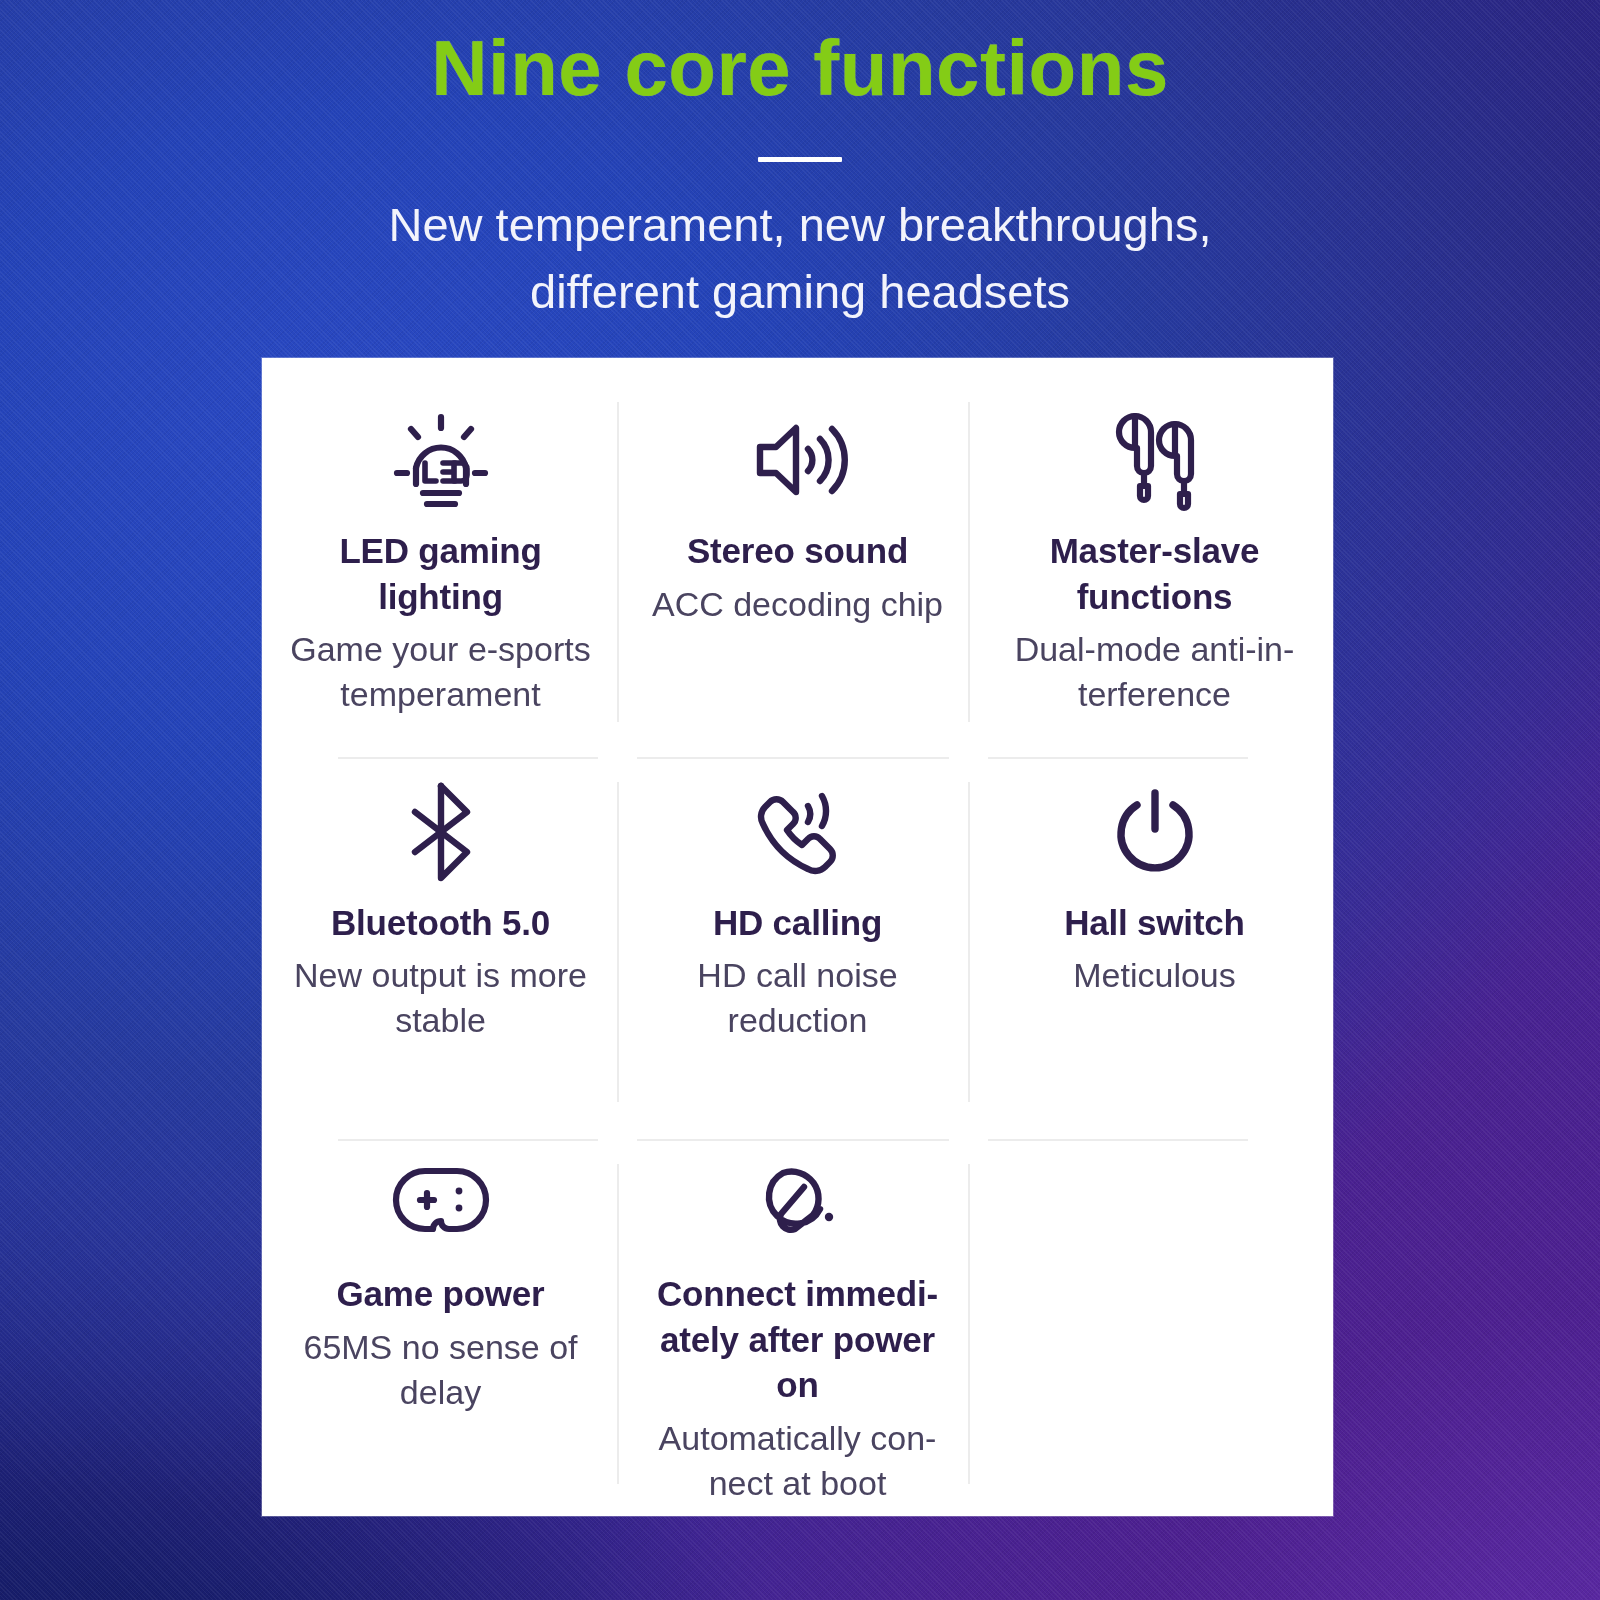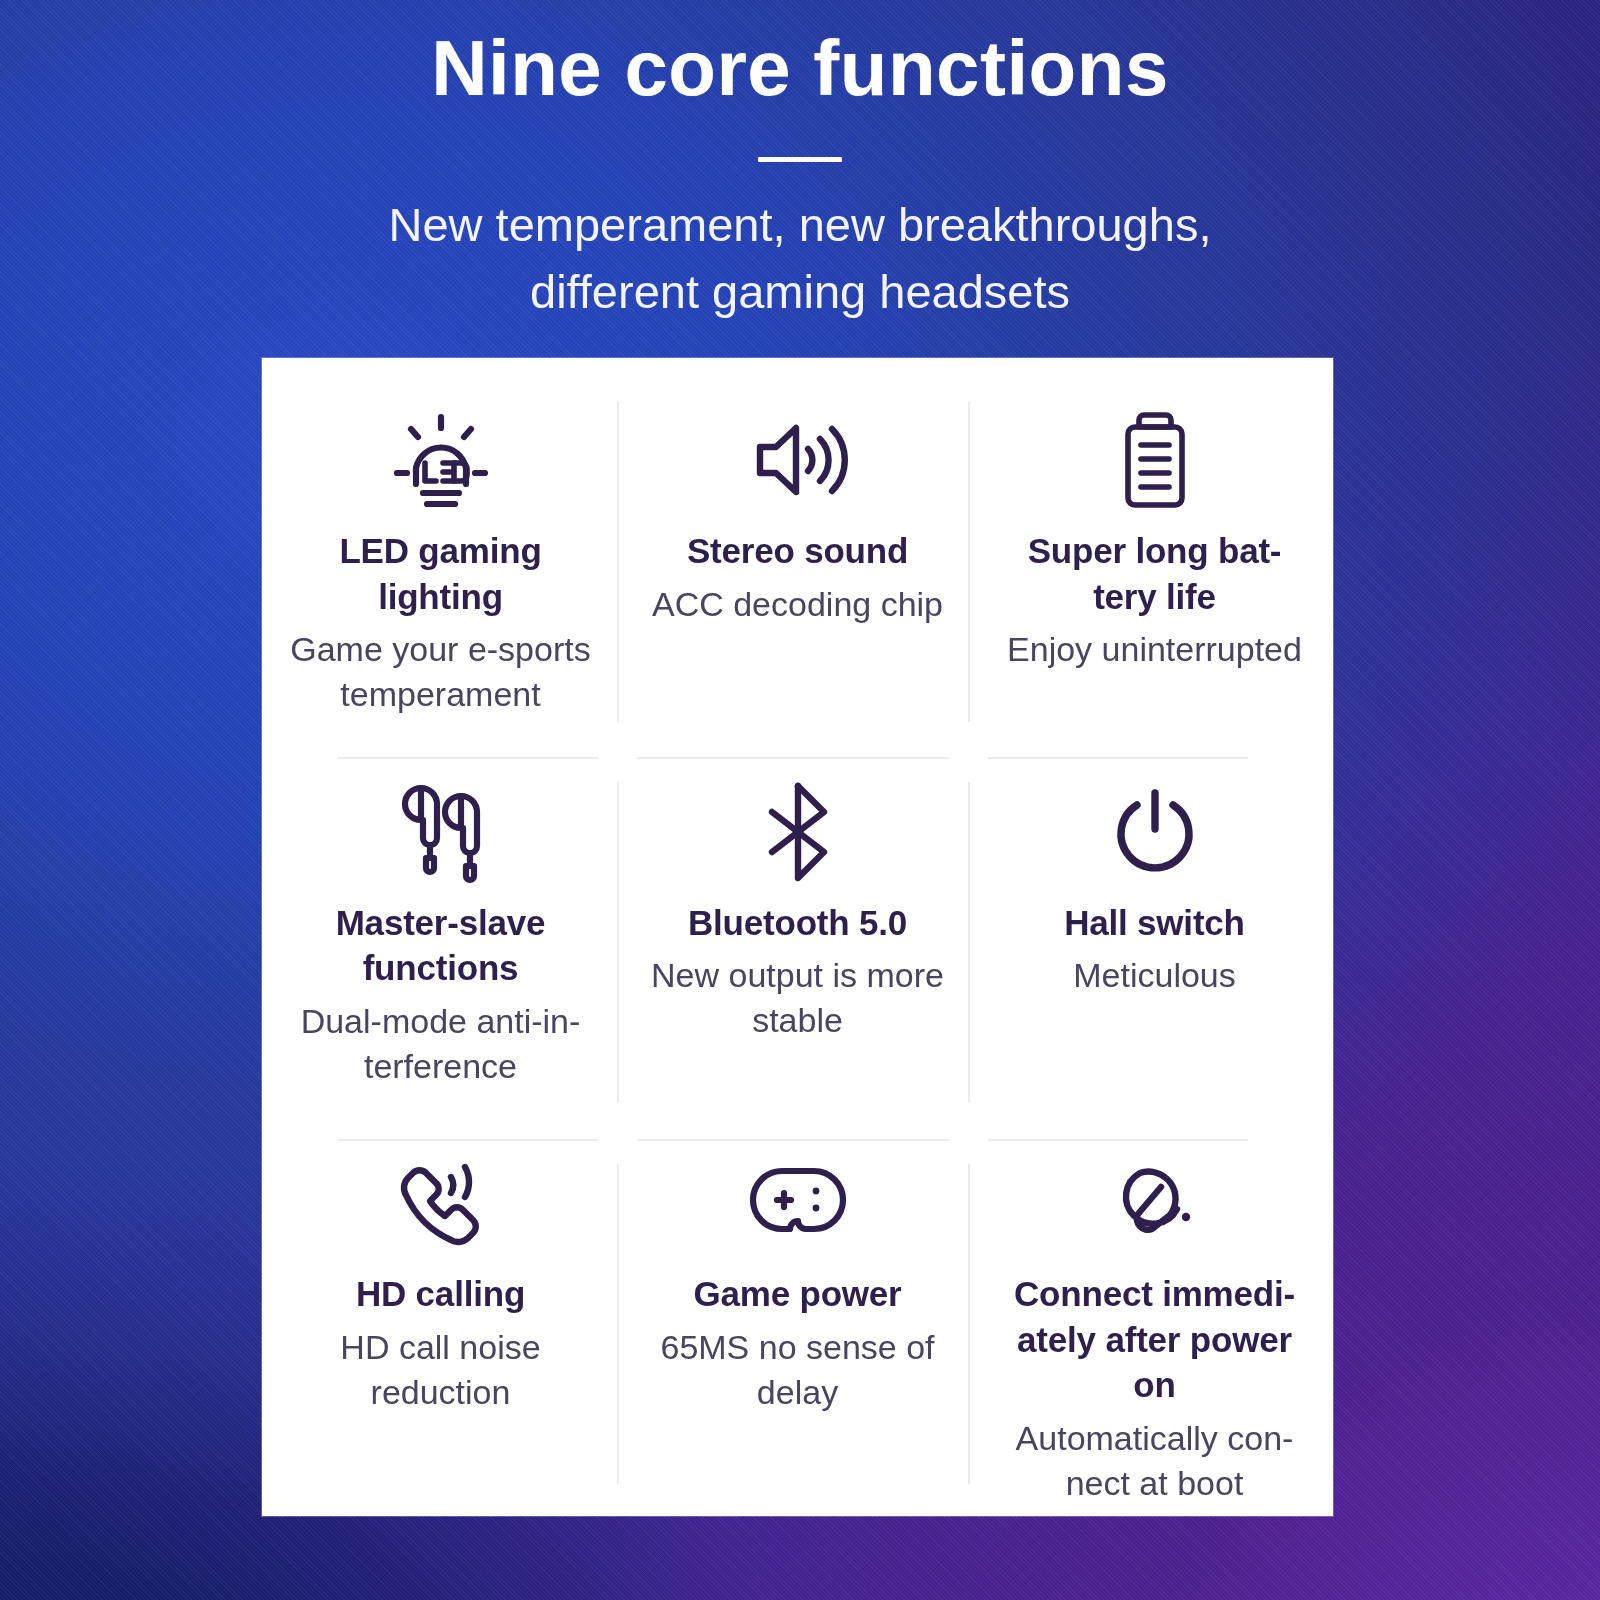--- a/index.html
+++ b/index.html
@@ -27,21 +27,21 @@
       repeating-linear-gradient(45deg, rgba(255,255,255,.55) 0 1px, transparent 1px 3px),
       repeating-linear-gradient(-45deg, rgba(0,0,0,.5) 0 1px, transparent 1px 3px);
     pointer-events:none;
   }
 
   #page { position:absolute; inset:0; }
 
   
   .header { position:absolute; left:0; right:0; top:26px; text-align:center; }
   .title {
-    font-size:78px; font-weight:bold; color:#ffffff;
+    font-size:78px; font-weight:bold; color:#84cc16;
     letter-spacing:.5px; line-height:1.08;
     text-shadow:0 0 1px rgba(255,255,255,.35);
   }
   .title-rule {
     width:84px; height:5px; background:#ffffff; border-radius:1px;
     margin:47px auto 0;
   }
   .subtitle {
     margin-top:30px;
     font-size:47px; font-weight:normal; color:#f2f3fb;
@@ -163,37 +163,20 @@
             <path d="M14 36 H30 L50 17 V81 L30 62 H14 Z"></path>
             <path d="M62 38 A16 16 0 0 1 62 60"></path>
             <path d="M74 28 A30 30 0 0 1 74 70"></path>
             <path d="M86 18 A44 44 0 0 1 86 80"></path>
           </svg>
         </div>
         <div class="feat-title">Stereo sound</div>
         <div class="feat-desc">ACC decoding chip</div>
       </div>
 
-      <div class="cell wrap-title">
-        <div class="icon">
-          <svg width="84" height="102" viewBox="0 0 84 102" fill="none" stroke="#2e1f4c" stroke-width="5.6" stroke-linecap="round" stroke-linejoin="round">
-            <path d="M31 6 H53 A5 5 0 0 1 58 11 V18 H26 V11 A5 5 0 0 1 31 6 Z"></path>
-            <rect x="15" y="18" width="54" height="78" rx="7"></rect>
-            <path d="M28 36 H56"></path>
-            <path d="M28 50 H56"></path>
-            <path d="M28 64 H56"></path>
-            <path d="M28 78 H56"></path>
-          </svg>
-        </div>
-        <div class="feat-title">
-          <span>Super long bat-</span><br>
-          <span>tery life</span>
-        </div>
-        <div class="feat-desc">Enjoy uninterrupted</div>
-      </div>
 
       <div class="cell wrap-title">
         <div class="icon">
           <svg width="96" height="104" viewBox="0 0 96 104" fill="none" stroke="#2e1f4c" stroke-width="6.2" stroke-linecap="round" stroke-linejoin="round">
             <path d="M28 8 A16 16 0 0 0 12 24 A16 16 0 0 0 28 40 Z"></path>
             <path d="M28 8 A16 16 0 0 1 44 24 V58 A7 7 0 0 1 37 65 A7 7 0 0 1 30 58 V40"></path>
             <path d="M37 65 V78"></path>
             <path d="M33 78 H41 V88 A4 4 0 0 1 37 92 A4 4 0 0 1 33 88 Z"></path>
             <path d="M68 16 A16 16 0 0 0 52 32 A16 16 0 0 0 68 48 Z"></path>
             <path d="M68 16 A16 16 0 0 1 84 32 V66 A7 7 0 0 1 77 73 A7 7 0 0 1 70 66 V48"></path>
@@ -220,42 +203,42 @@
         </div>
         <div class="feat-title">Bluetooth 5.0</div>
         <div class="feat-desc">
           <span>New output is more</span><br>
           <span>stable</span>
         </div>
       </div>
 
       <div class="cell">
         <div class="icon">
-          <svg width="92" height="98" viewBox="0 0 92 98" fill="none" stroke="#2e1f4c" stroke-width="7.4" stroke-linecap="round" stroke-linejoin="round">
-            <path d="M28 22 A34 34 0 1 0 64 22"></path>
-            <path d="M46 10 V46"></path>
-          </svg>
-        </div>
-        <div class="feat-title">Hall switch</div>
-        <div class="feat-desc">Meticulous</div>
-      </div>
-
-      <div class="cell">
-        <div class="icon">
           <svg width="104" height="100" viewBox="0 0 104 100" fill="none" stroke="#2e1f4c" stroke-width="6.4" stroke-linecap="round" stroke-linejoin="round">
             <path d="M24 20 A9 9 0 0 1 37 20 L47 30 A8 8 0 0 1 47 42 L41 48 A52 52 0 0 0 56 63 L62 57 A8 8 0 0 1 74 57 L84 67 A9 9 0 0 1 84 80 L79 85 A14 14 0 0 1 62 87 A90 90 0 0 1 17 42 A14 14 0 0 1 19 25 Z"></path>
             <path d="M62 40 A16 16 0 0 0 62 24"></path>
             <path d="M76 44 A30 30 0 0 0 76 14"></path>
           </svg>
         </div>
         <div class="feat-title">HD calling</div>
         <div class="feat-desc">
           <span>HD call noise</span><br>
           <span>reduction</span>
         </div>
+      </div>
+
+      <div class="cell">
+        <div class="icon">
+          <svg width="92" height="98" viewBox="0 0 92 98" fill="none" stroke="#2e1f4c" stroke-width="7.4" stroke-linecap="round" stroke-linejoin="round">
+            <path d="M28 22 A34 34 0 1 0 64 22"></path>
+            <path d="M46 10 V46"></path>
+          </svg>
+        </div>
+        <div class="feat-title">Hall switch</div>
+        <div class="feat-desc">Meticulous</div>
       </div>
 
       <div class="cell">
         <div class="icon">
           <svg width="108" height="84" viewBox="0 0 108 84" fill="none" stroke="#2e1f4c" stroke-width="6.2" stroke-linecap="round" stroke-linejoin="round">
             <path d="M38 10 H70 A29 29 0 0 1 70 68 H62 A8 8 0 0 1 54 60 A8 8 0 0 0 46 68 H38 A29 29 0 0 1 38 10 Z"></path>
             <path d="M33 39 H47"></path>
             <path d="M40 32 V46"></path>
             <circle cx="72" cy="30" r="3.4" fill="#2e1f4c" stroke="none"></circle>
             <circle cx="72" cy="47" r="3.4" fill="#2e1f4c" stroke="none"></circle>

